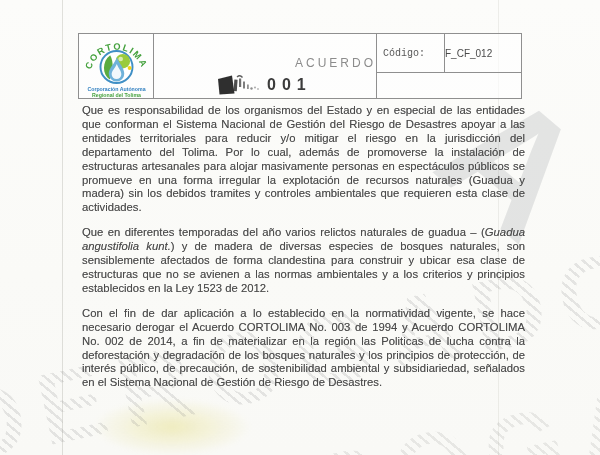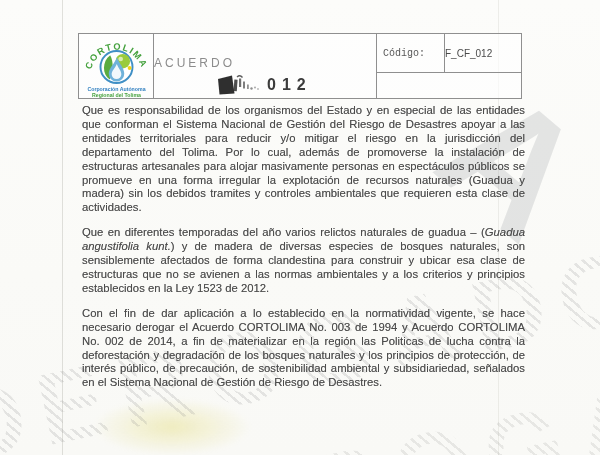--- a/index.html
+++ b/index.html
@@ -27,21 +27,21 @@
     opacity:.20; transform:rotate(-12deg);}
   .wm-hatched{left:-55px; top:298px;}
   .wm-hatched2{left:135px; top:398px; opacity:.17;}
   
   .hdr{position:absolute; left:78px; top:33px; width:444px; height:66px;
     border:1px solid #8f8f8f; display:flex; background:rgba(255,255,255,.6); box-sizing:border-box;}
   .cell{box-sizing:border-box;}
   .logo-cell{width:75px; border-right:1px solid #8f8f8f; display:flex;
     align-items:center; justify-content:center;}
   .center-cell{flex:1; border-right:1px solid #8f8f8f; position:relative;}
-  .acuerdo{position:absolute; left:0; right:0; top:22px; text-align:left;
+  .acuerdo{position:absolute; left:0; right:0; top:22px; text-align:right;
     font-size:12px; letter-spacing:3px; color:#8c8c8c;}
   .stamp-row{position:absolute; left:62px; top:39px; display:flex; align-items:center;}
   .stamp-num{font-size:16px; font-weight:bold; letter-spacing:6px; color:#3c3c3c; margin-left:3px;}
   .meta-cell{width:144px; display:flex; flex-direction:column; font-size:10px;}
   .meta-row{display:flex; align-items:center;}
   .meta-row.r1{flex:0 0 38px; border-bottom:1px solid #8f8f8f;}
   .meta-row.r2{flex:0 0 13px; border-bottom:1px solid #8f8f8f;}
   .meta-row.r3{flex:1;}
   .meta-label{width:68px; align-self:stretch; display:flex; align-items:center;
     border-right:1px solid #8f8f8f; padding-left:6px; color:#585858; box-sizing:border-box;font-family:Liberation Mono, monospace;}
@@ -102,21 +102,21 @@
             <rect x="18" y="6.5" width="3.2" height="11.5" fill="#2e2e2e" opacity="0.85" transform="rotate(4 19 12)"></rect>
             <rect x="23" y="5.5" width="2.2" height="8.5" fill="#3c3c3c" opacity="0.75"></rect>
             <path d="M21 4 q3 -2.5 5.5 0.5" stroke="#333" stroke-width="1.4" fill="none" opacity="0.8"></path>
             <rect x="27" y="8.5" width="2" height="7" fill="#3a3a3a" opacity="0.65"></rect>
             <rect x="31" y="11.5" width="1.8" height="4.5" fill="#4a4a4a" opacity="0.6"></rect>
             <circle cx="35.5" cy="15.5" r="1.2" fill="#454545" opacity="0.6"></circle>
             <circle cx="39" cy="14.5" r="1" fill="#555" opacity="0.5"></circle>
             <circle cx="42" cy="16" r="0.9" fill="#5a5a5a" opacity="0.45"></circle>
           </g>
         </svg>
-        <span class="stamp-num">012</span>
+        <span class="stamp-num">001</span>
       </div>
     </div>
 
     <div class="cell meta-cell">
       <div class="meta-row r1">
         <div class="meta-label">Código:</div>
         <div class="meta-value">F_CF_012</div>
       </div>
     </div>
 

